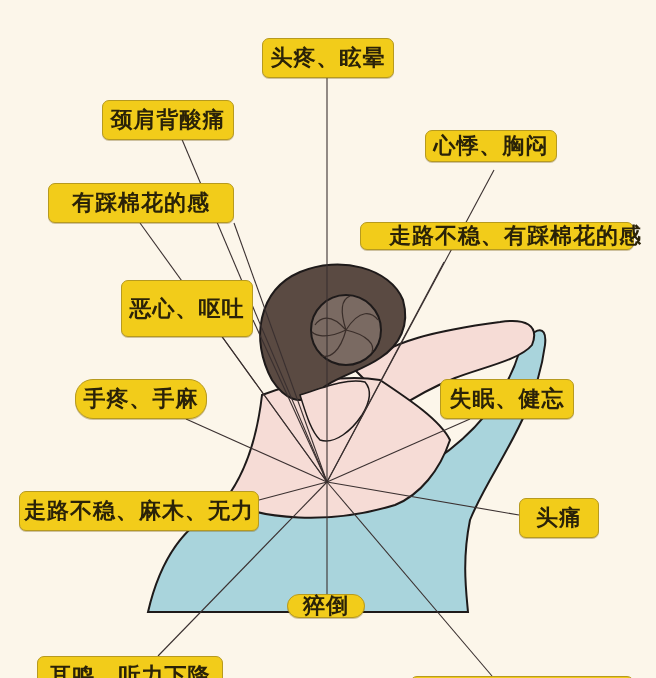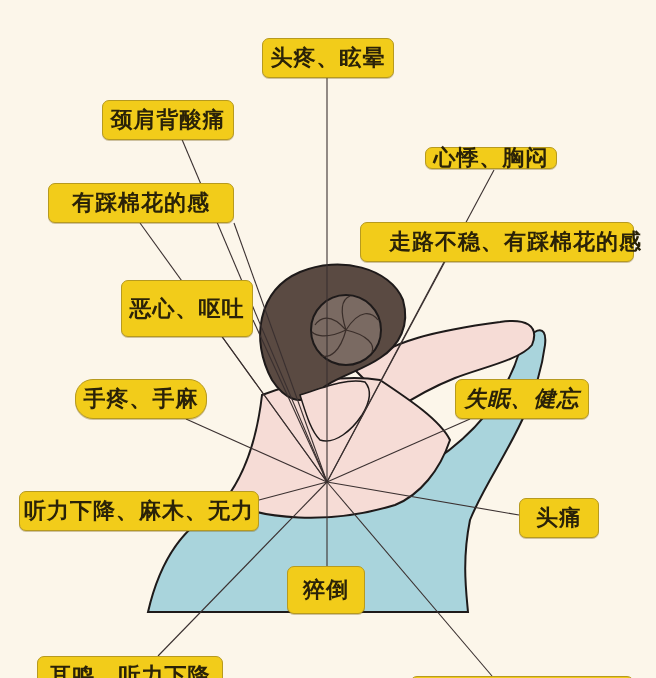--- a/index.html
+++ b/index.html
@@ -54,24 +54,24 @@
       <line x1="327" y1="482" x2="158" y2="656"></line>
       <line x1="327" y1="482" x2="492" y2="676"></line>
       <line x1="327" y1="482" x2="253" y2="320"></line>
       <line x1="327" y1="482" x2="234" y2="223"></line>
     </g>
 </svg>
 
 <div id="labels-layer">
   <div class="label" style="left:262px;top:38px;width:132px;height:40px;">头疼、眩晕</div>
   <div class="label" style="left:102px;top:100px;width:132px;height:40px;">颈肩背酸痛</div>
-  <div class="label" style="left:425px;top:130px;width:132px;height:22px;margin-top:17px;">心悸、胸闷</div>
+  <div class="label" style="left:425px;top:130px;width:132px;height:32px;">心悸、胸闷</div>
   <div class="label" style="left:48px;top:183px;width:186px;height:40px;">有踩棉花的感</div>
-  <div class="label" style="left:360px;top:222px;width:274px;height:40px;padding-left:37px;">走路不稳、有踩棉花的感</div>
+  <div class="label" style="left:360px;top:222px;width:274px;height:28px;padding-left:37px;">走路不稳、有踩棉花的感</div>
   <div class="label" style="left:121px;top:280px;width:132px;height:57px;">恶心、呕吐</div>
   <div class="label" style="left:75px;top:379px;width:132px;height:40px;border-radius:18px;">手疼、手麻</div>
-  <div class="label" style="left:455px;top:379px;width:134px;height:40px;font-style:italic;">失眠、健忘</div>
-  <div class="label" style="left:19px;top:491px;width:240px;height:40px;">听力下降、麻木、无力</div>
+  <div class="label" style="left:440px;top:379px;width:134px;height:40px;">失眠、健忘</div>
+  <div class="label" style="left:19px;top:491px;width:240px;height:40px;">走路不稳、麻木、无力</div>
   <div class="label" style="left:519px;top:498px;width:80px;height:40px;">头痛</div>
-  <div class="label" style="left:287px;top:566px;width:78px;height:48px;">猝倒</div>
+  <div class="label" style="left:287px;top:594px;width:78px;height:24px;border-radius:15px;">猝倒</div>
   <div class="label" style="left:37px;top:656px;width:186px;height:40px;">耳鸣、听力下降</div>
   <div class="label" style="left:410px;top:676px;width:224px;height:40px;"></div>
 </div>
 
 </body></html>

